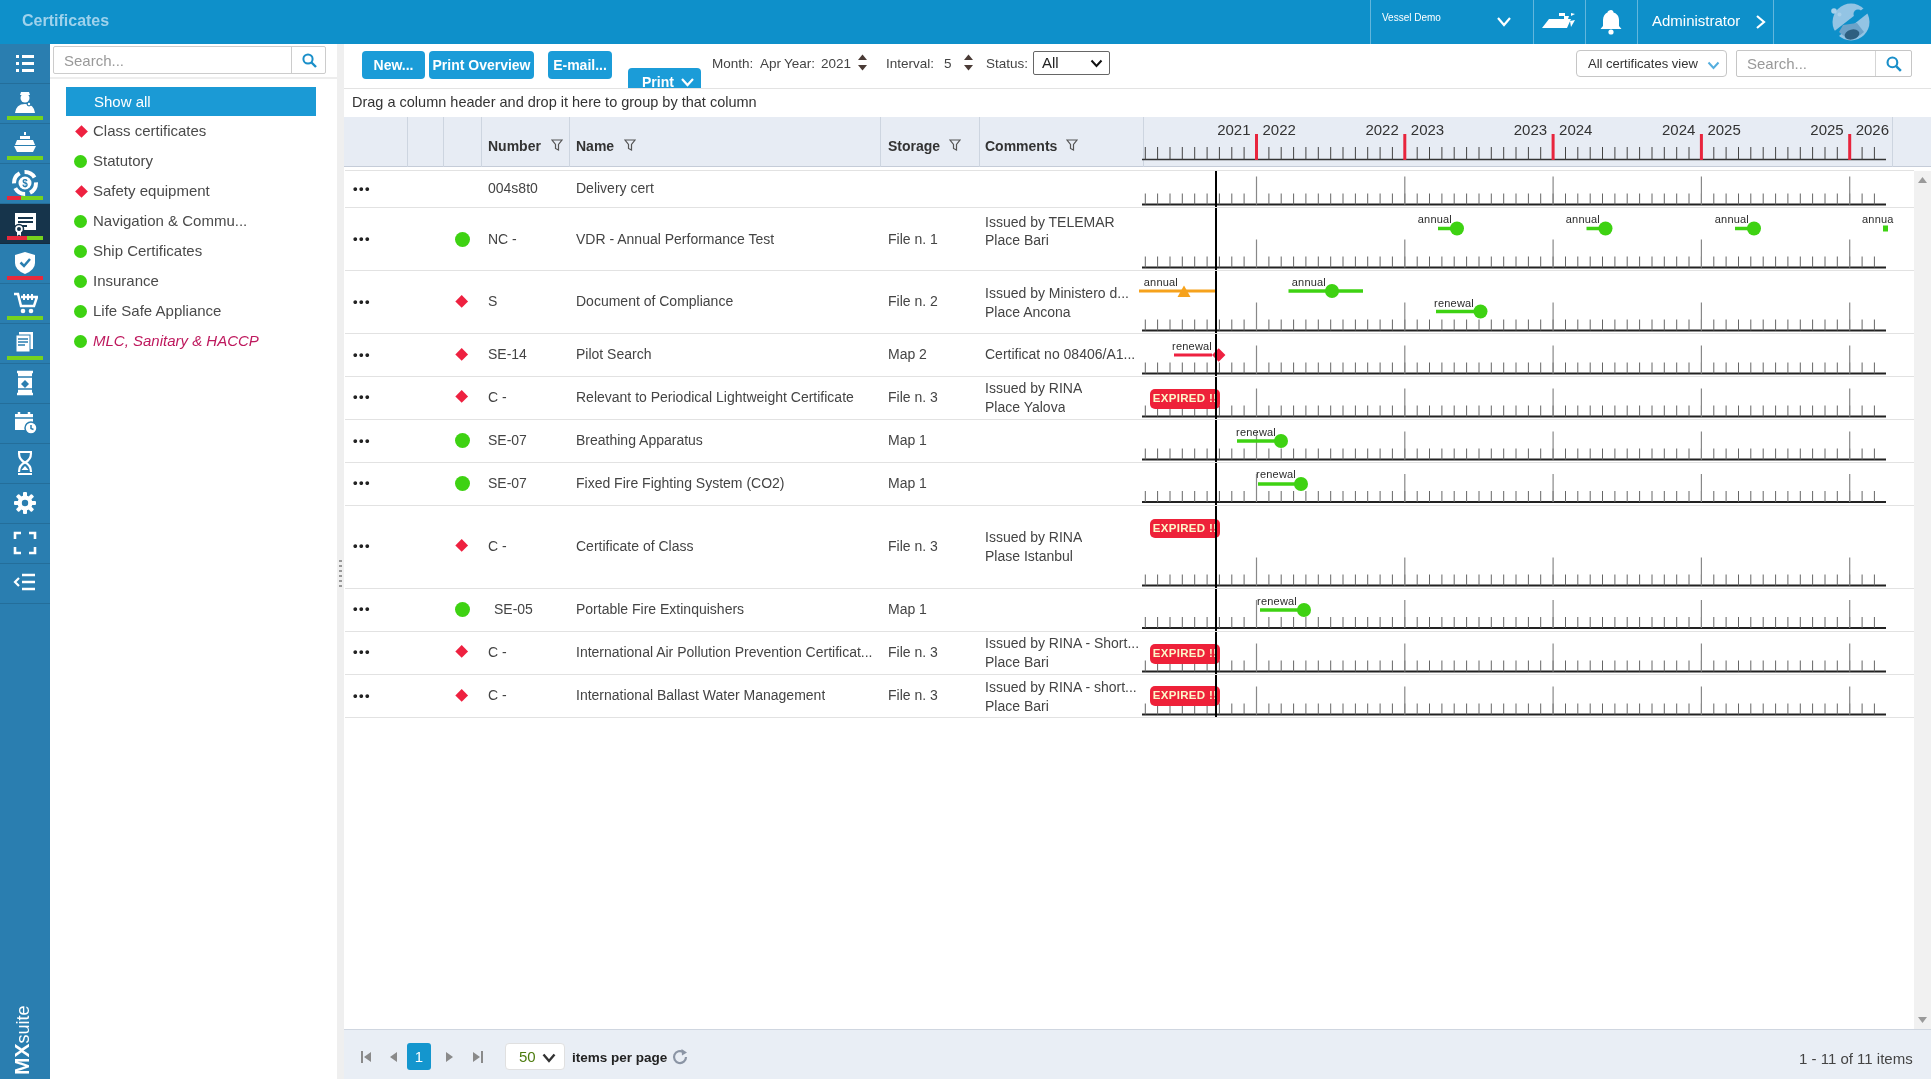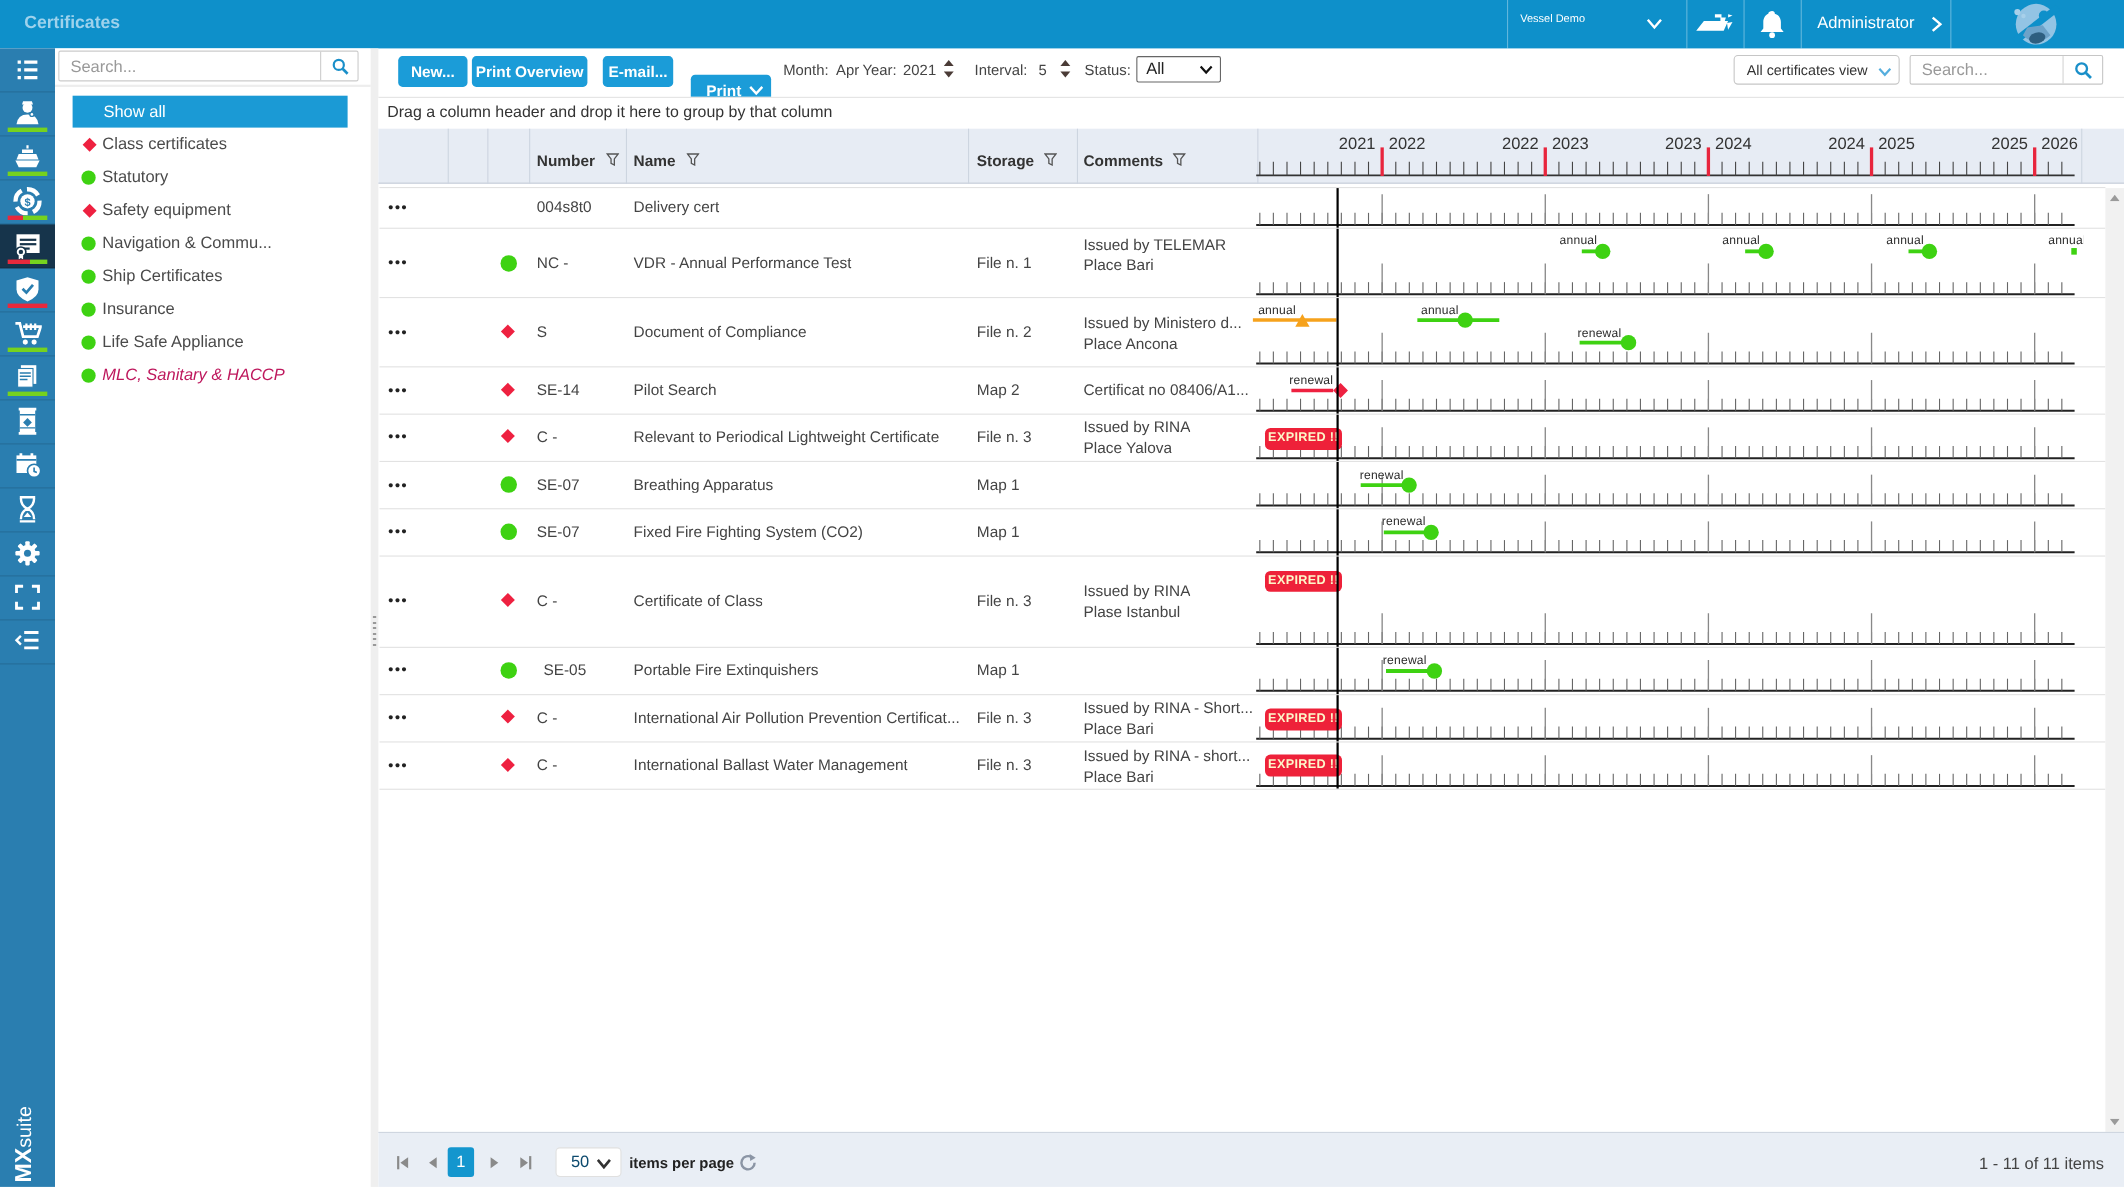--- a/index.html
+++ b/index.html
@@ -1215,21 +1215,21 @@
     </svg>
 <div class="abs" style="left:63px;top:13px;width:24px;height:27px;background:#1496ce;border-radius:3px;color:#fff;font-size:15px;text-align:center;line-height:27px;">1</div>
 <svg class="abs" style="left:101px;top:21px;" width="9" height="12" viewBox="0 0 9 12">
       <path d="M1 1 L8 6 L1 11 Z" fill="#8a8a8a"></path>
     </svg>
 <svg class="abs" style="left:128px;top:21px;" width="9" height="12" viewBox="0 0 9 12">
       <path d="M1 1 L8 6 L1 11 Z" fill="#8a8a8a"></path>
     </svg>
 <div class="abs" style="left:137px;top:21px;width:2px;height:12px;background:#8a8a8a;"></div>
 <div class="abs" style="left:161px;top:13px;width:60px;height:27px;background:#fff;border:1px solid #e0e0e0;border-radius:4px;">
-<div class="abs" style="left:13px;top:4px;font-size:15px;color:#0c4a6e;">50</div>
+<div class="abs" style="left:13px;top:4px;font-size:15px;color:#4d7c0f;">50</div>
 <svg class="abs" style="right:8px;top:9px;" width="14" height="10" viewBox="0 0 14 10">
         <path d="M1.5 1.5 L7 8 L12.5 1.5" stroke="#333" stroke-width="2.4" fill="none"></path>
       </svg>
     </div>
 <div class="abs" style="left:228px;top:20px;font-size:13.5px;font-weight:bold;color:#222;">items per page</div>
 <svg class="abs" style="left:327px;top:18px;" width="18" height="18" viewBox="0 0 18 18">
       <path d="M15 9 A6 6 0 1 1 12.5 4.2" stroke="#8b95a5" stroke-width="2.2" fill="none"></path>
       <path d="M10.5 1 L16 4.5 L11 7.5 Z" fill="#8b95a5"></path>
     </svg>
 <div class="abs" style="left:1455px;top:20px;font-size:15px;color:#444;">1 - 11 of 11 items</div>

